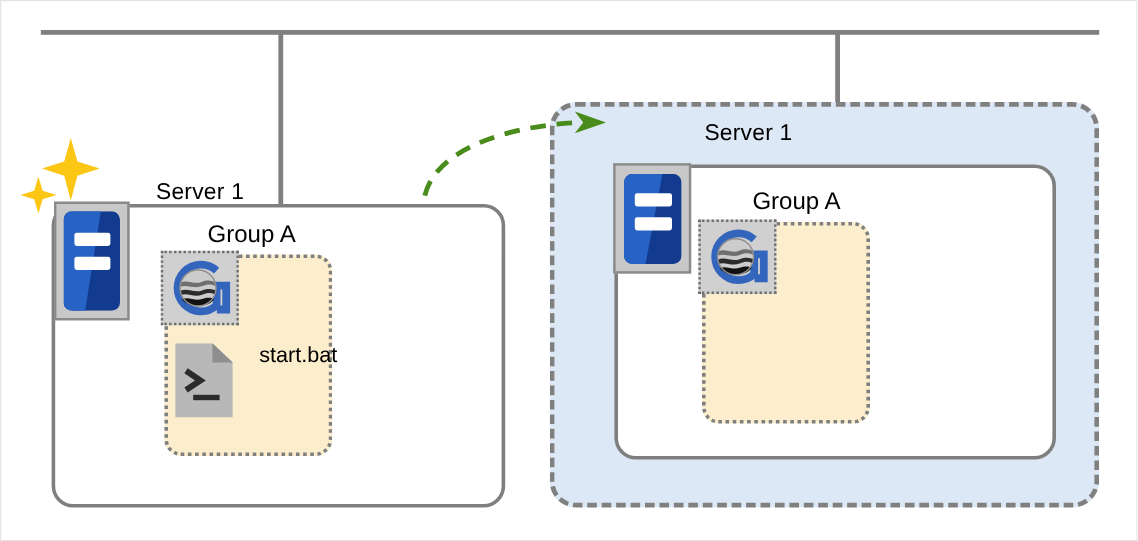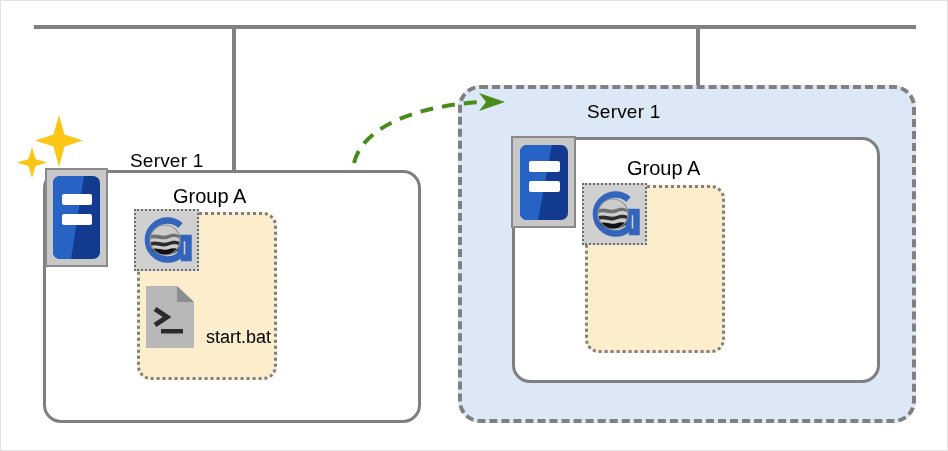--- a/index.html
+++ b/index.html
@@ -87,21 +87,22 @@
     display: flex;
     align-items: center;
     justify-content: center;
   }
   .node-icon svg { display: block; }
 
   
   .script-row {
     position: absolute;
     display: flex;
-    align-items: flex-end;
+    align-items: flex-start;
+    gap: 10px;
   }
   .script-icon svg { display: block; }
   .script-label {
     font-size: 18px;
     color: #000000;
     margin-left: 12px;
     white-space: nowrap;
   }
 
   

